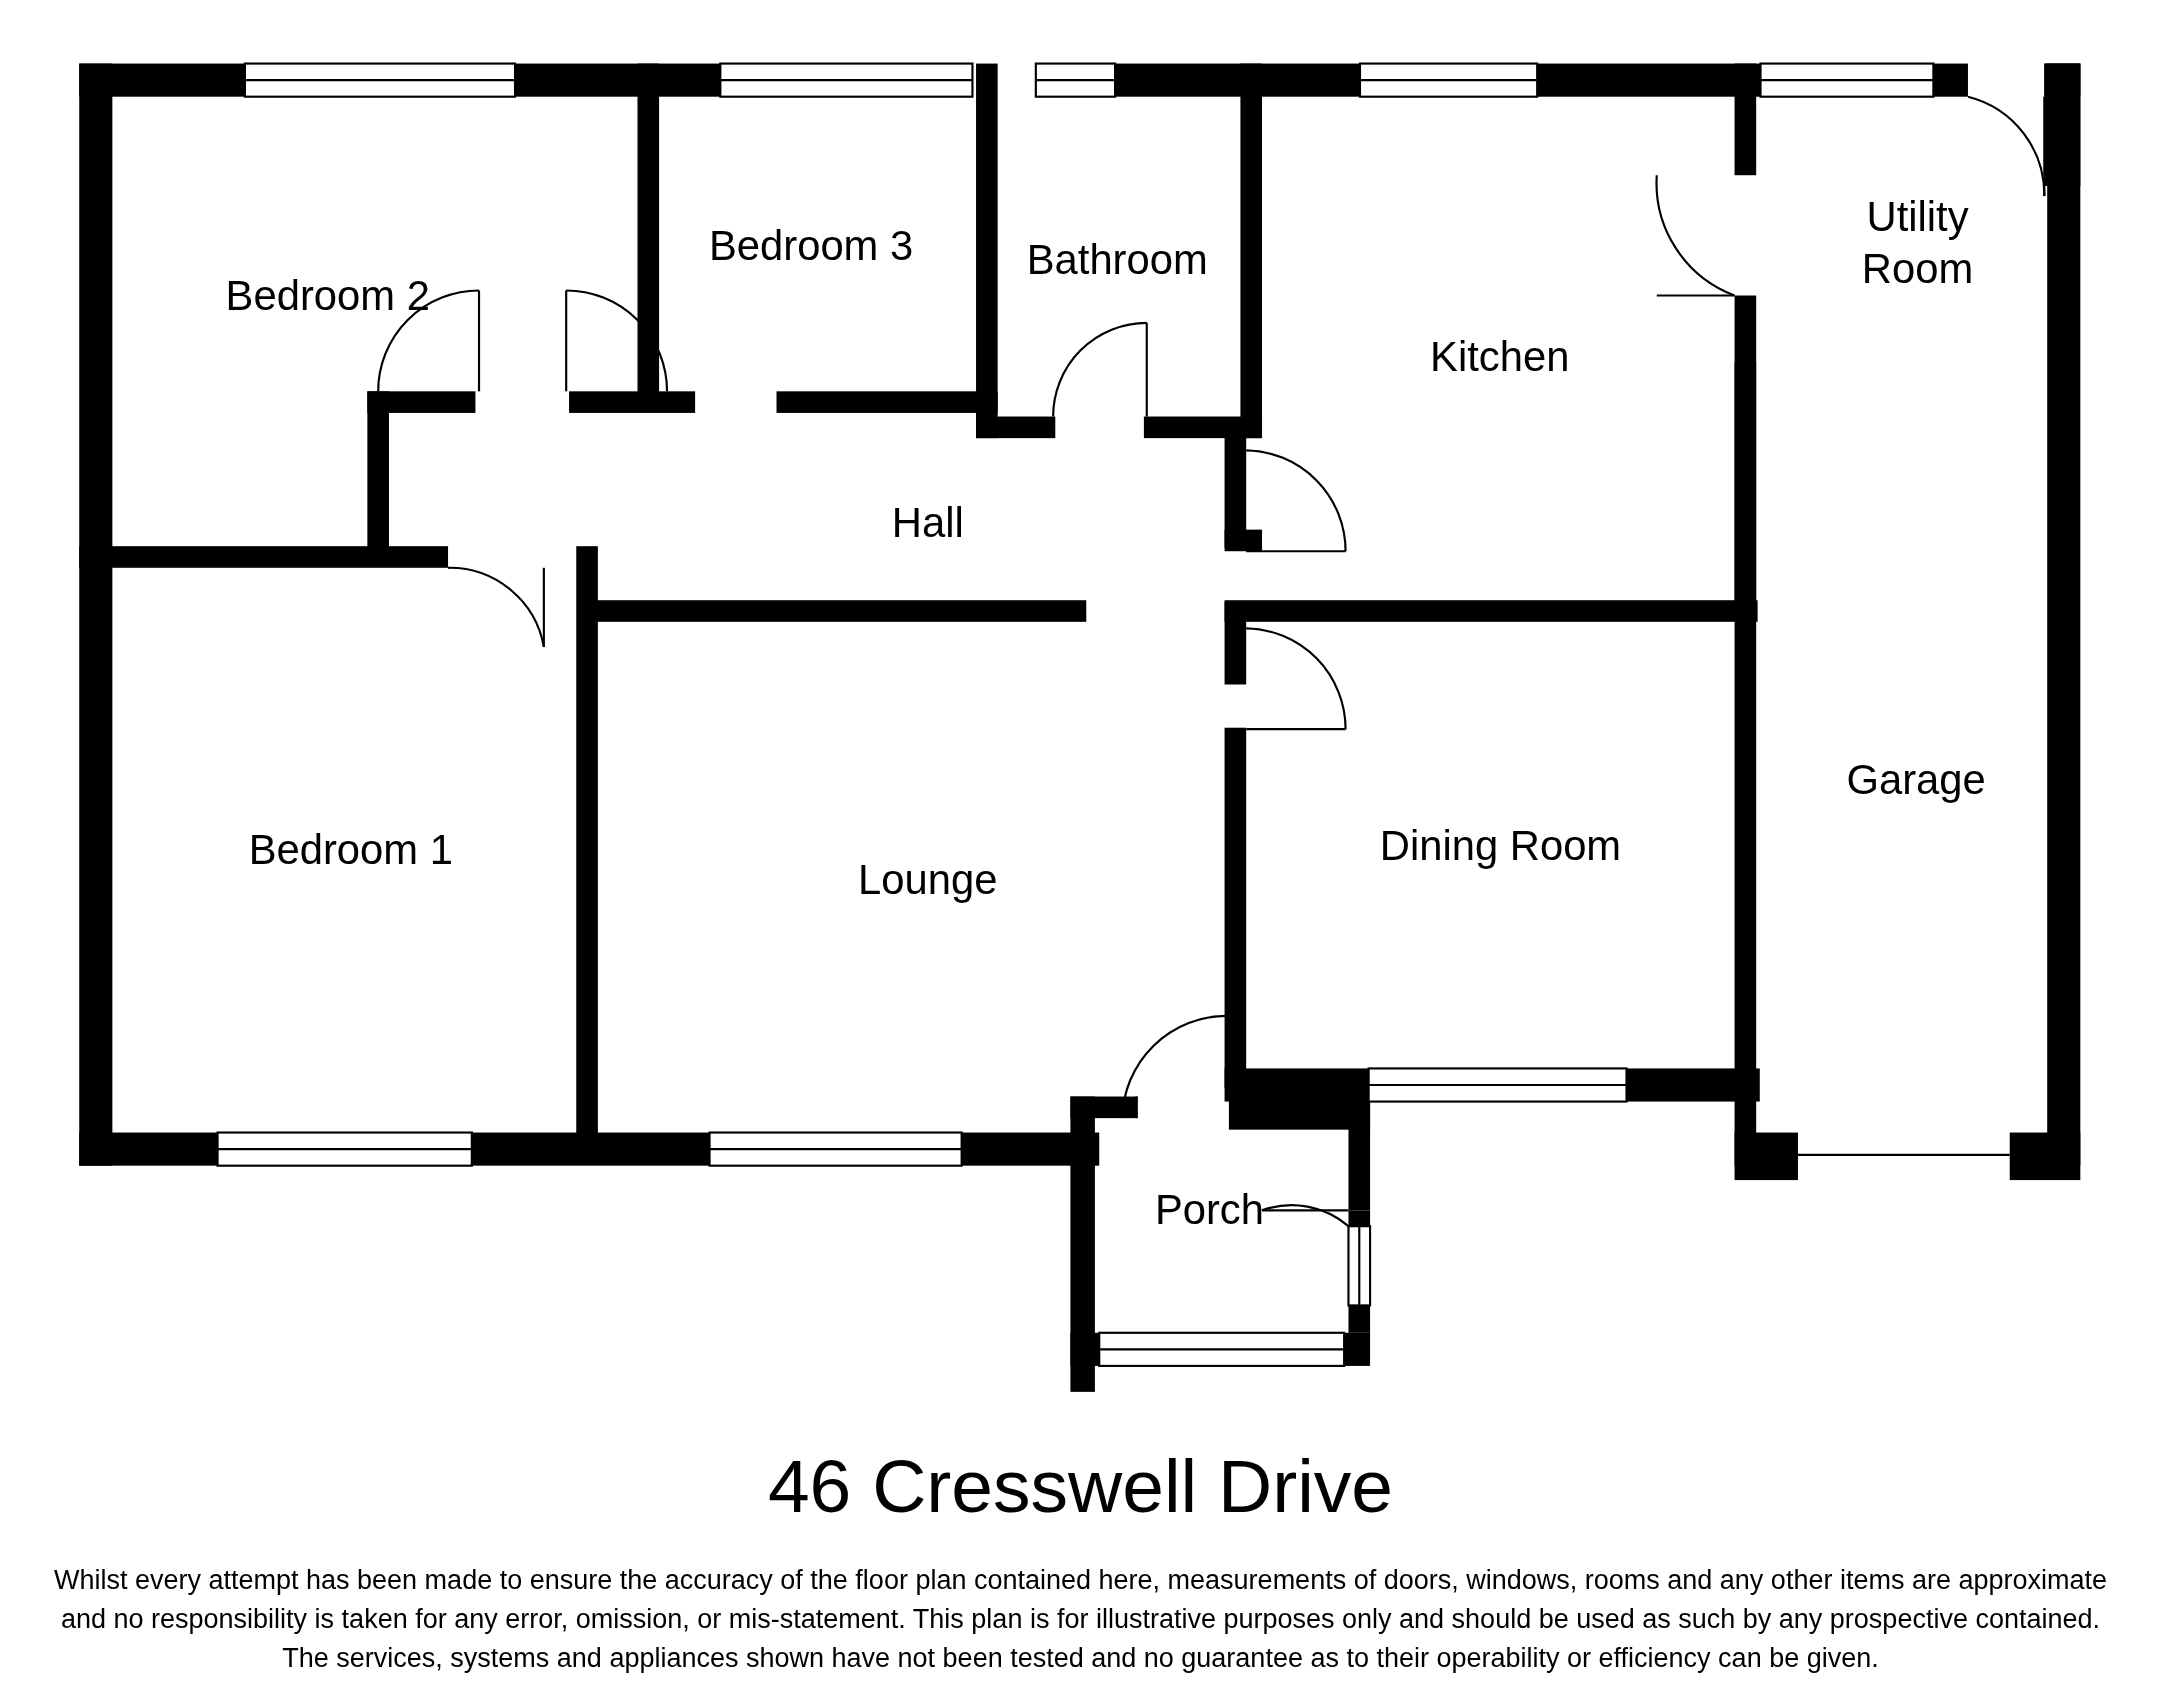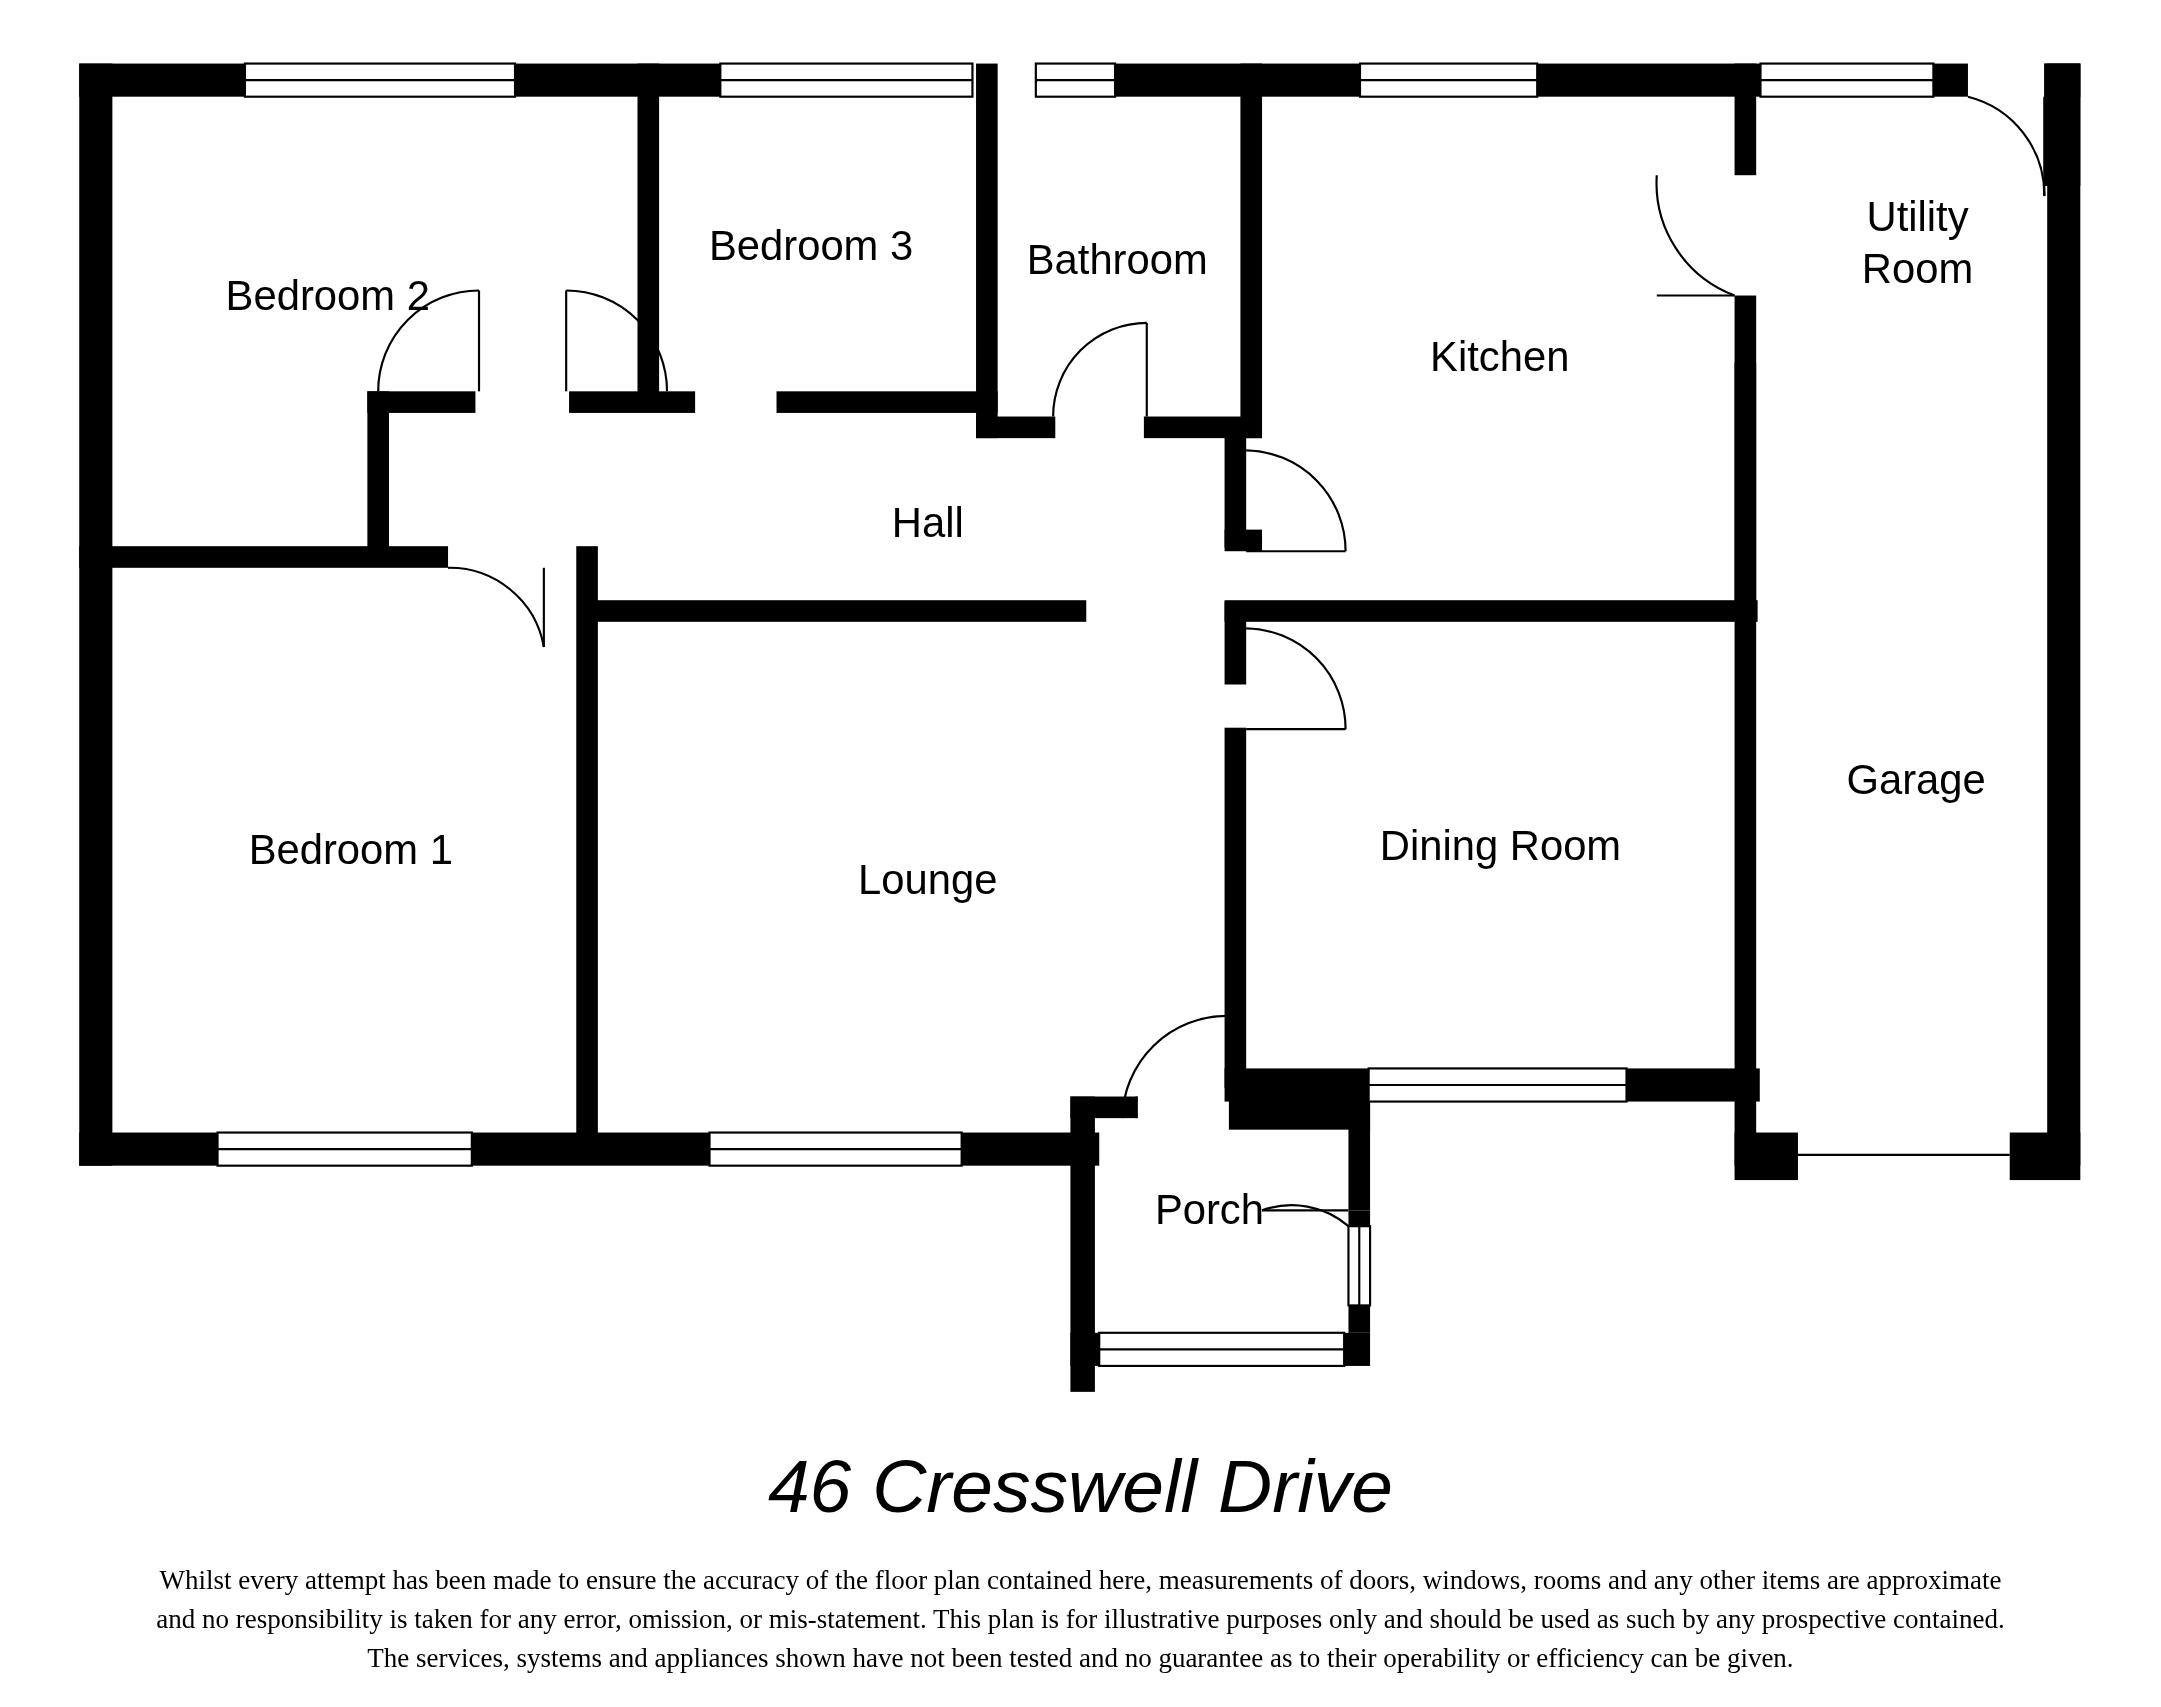--- a/index.html
+++ b/index.html
@@ -70,24 +70,23 @@
   }
   #title {
     font-family: "Liberation Sans", sans-serif;
     font-size: 75px;
     font-weight: normal;
     color: #000000;
     letter-spacing: 0px;
     line-height: 1.1;
     margin: 0;
     padding-top: 40px;
-    font-style: italic;
   }
   #disclaimer {
-    font-family: Liberation Serif, serif;
+    font-family: Liberation Sans, sans-serif;
     font-size: 27px;
     color: #000000;
     line-height: 1.45;
     margin: 0;
     padding-top: 33px;
   }
   #disclaimer .dline {
     display: block;
   }
 </style>

